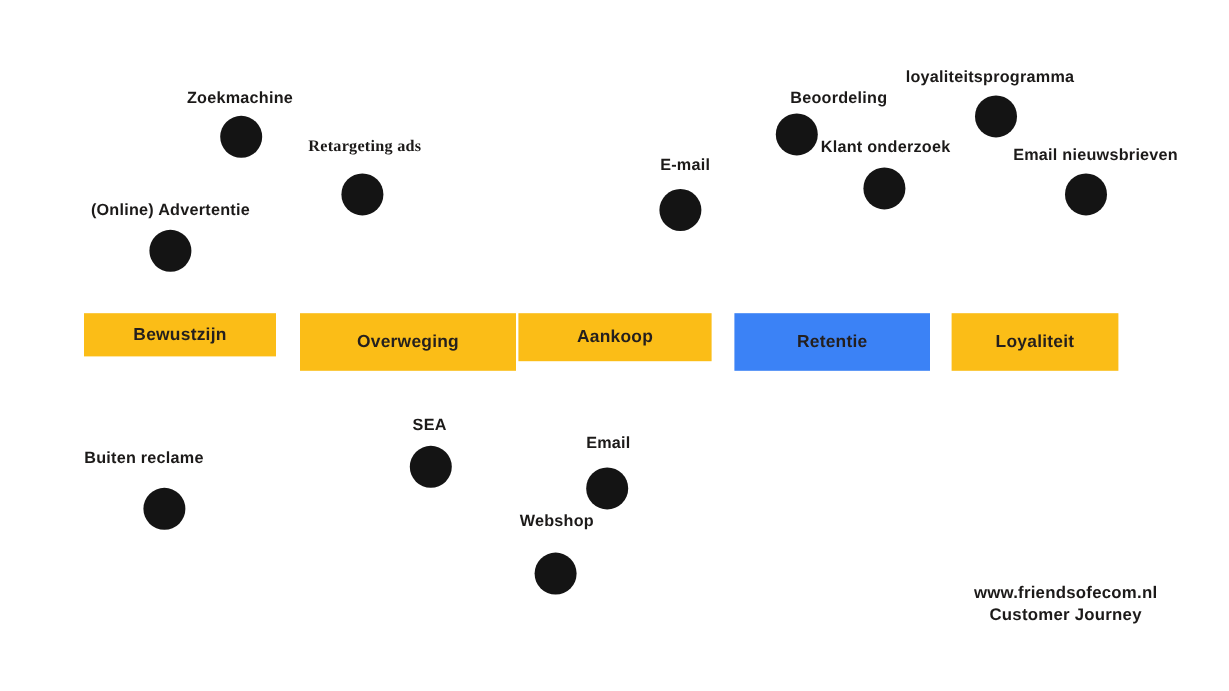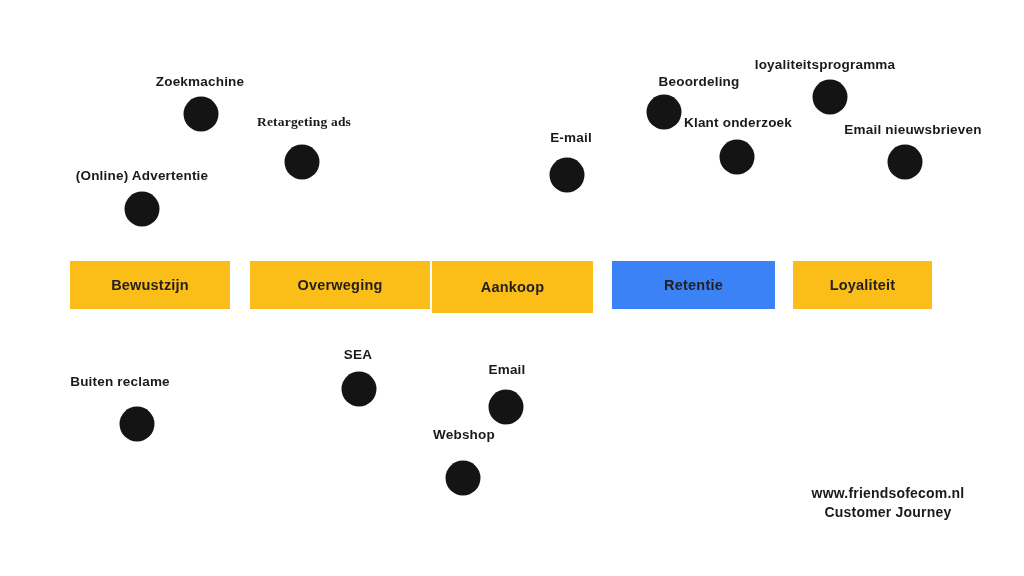--- a/index.html
+++ b/index.html
@@ -87,27 +87,27 @@
       <div class="tp-label" style="left: 120px; top: 381px; color: rgb(28, 26, 25);">Buiten reclame</div>
       <div class="tp-dot" style="left: 137px; top: 424px; background: rgb(20, 20, 20);"></div>
       <div class="tp-label" style="left: 358px; top: 354px; color: rgb(28, 26, 25);">SEA</div>
       <div class="tp-dot" style="left: 359px; top: 389px; background: rgb(20, 20, 20);"></div>
       <div class="tp-label" style="left: 507px; top: 369px; color: rgb(28, 26, 25);">Email</div>
       <div class="tp-dot" style="left: 506px; top: 407px; background: rgb(20, 20, 20);"></div>
       <div class="tp-label" style="left: 464px; top: 434px; color: rgb(28, 26, 25);">Webshop</div>
       <div class="tp-dot" style="left: 463px; top: 478px; background: rgb(20, 20, 20);"></div>
     </div>
   <div id="stages">
-      <div class="stage" style="left: 70px; top: 261px; width: 160px; height: 48px; background: rgb(251, 189, 23);">
+      <div class="stage" style="left: 70px; top: 261px; width: 160px; height: 36px; background: rgb(251, 189, 23);">
         <span style="color: rgb(36, 31, 30);">Bewustzijn</span>
       </div>
       <div class="stage" style="left: 250px; top: 261px; width: 180px; height: 48px; background: rgb(251, 189, 23);">
         <span style="color: rgb(36, 31, 30);">Overweging</span>
       </div>
-      <div class="stage" style="left: 432px; top: 261px; width: 161px; height: 52px; background: rgb(251, 189, 23);">
+      <div class="stage" style="left: 432px; top: 261px; width: 161px; height: 40px; background: rgb(251, 189, 23);">
         <span style="color: rgb(36, 31, 30);">Aankoop</span>
       </div>
       <div class="stage" style="left: 612px; top: 261px; width: 163px; height: 48px; background: #3b82f6;">
         <span style="color: rgb(36, 31, 30);">Retentie</span>
       </div>
       <div class="stage" style="left: 793px; top: 261px; width: 139px; height: 48px; background: rgb(251, 189, 23);">
         <span style="color: rgb(36, 31, 30);">Loyaliteit</span>
       </div>
     </div>
   <div class="footer" style="left:888px; top:484px;">

